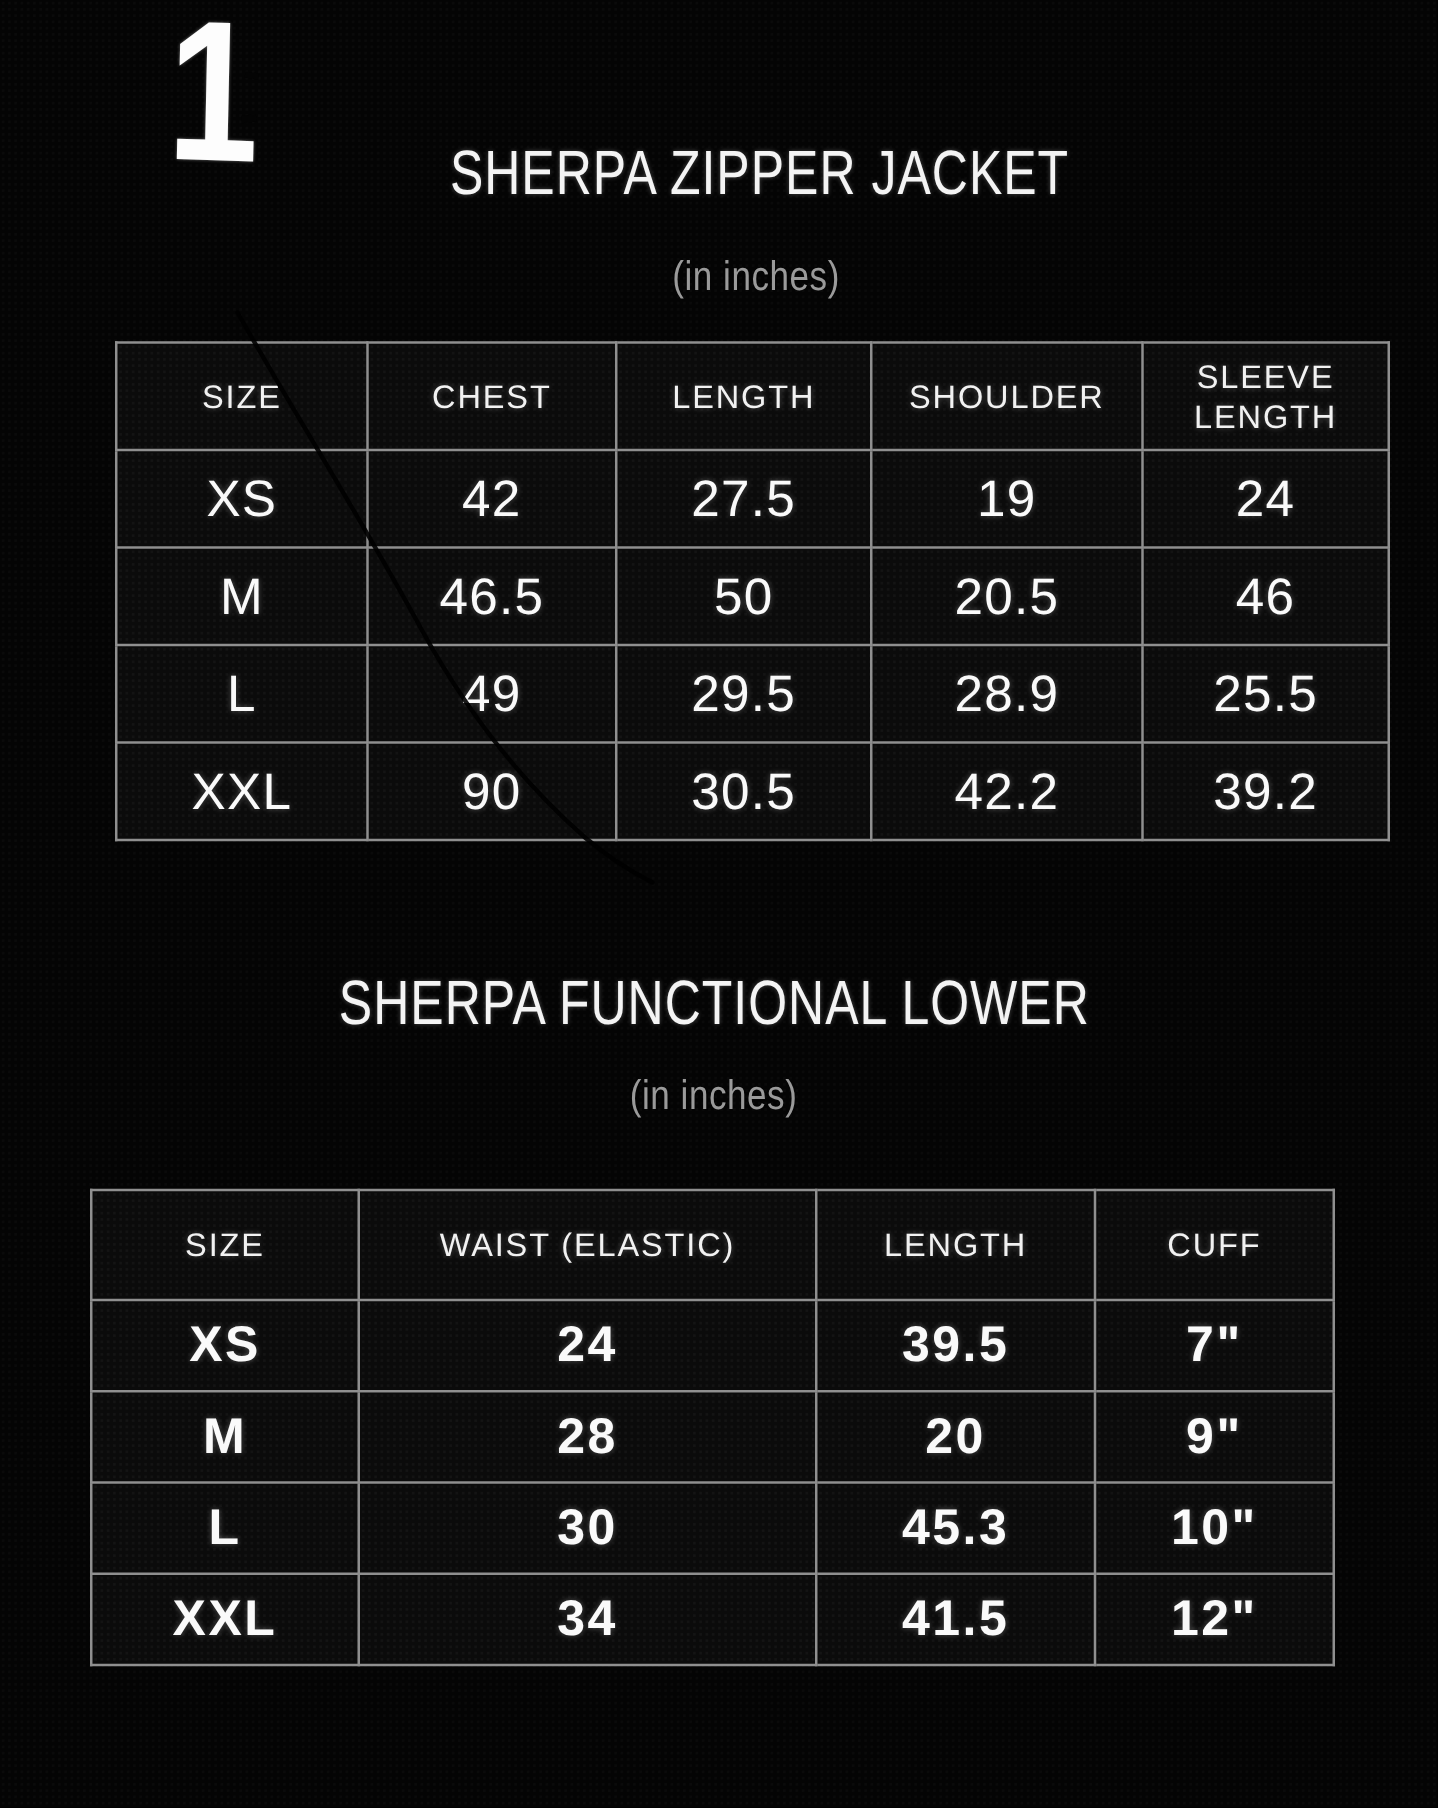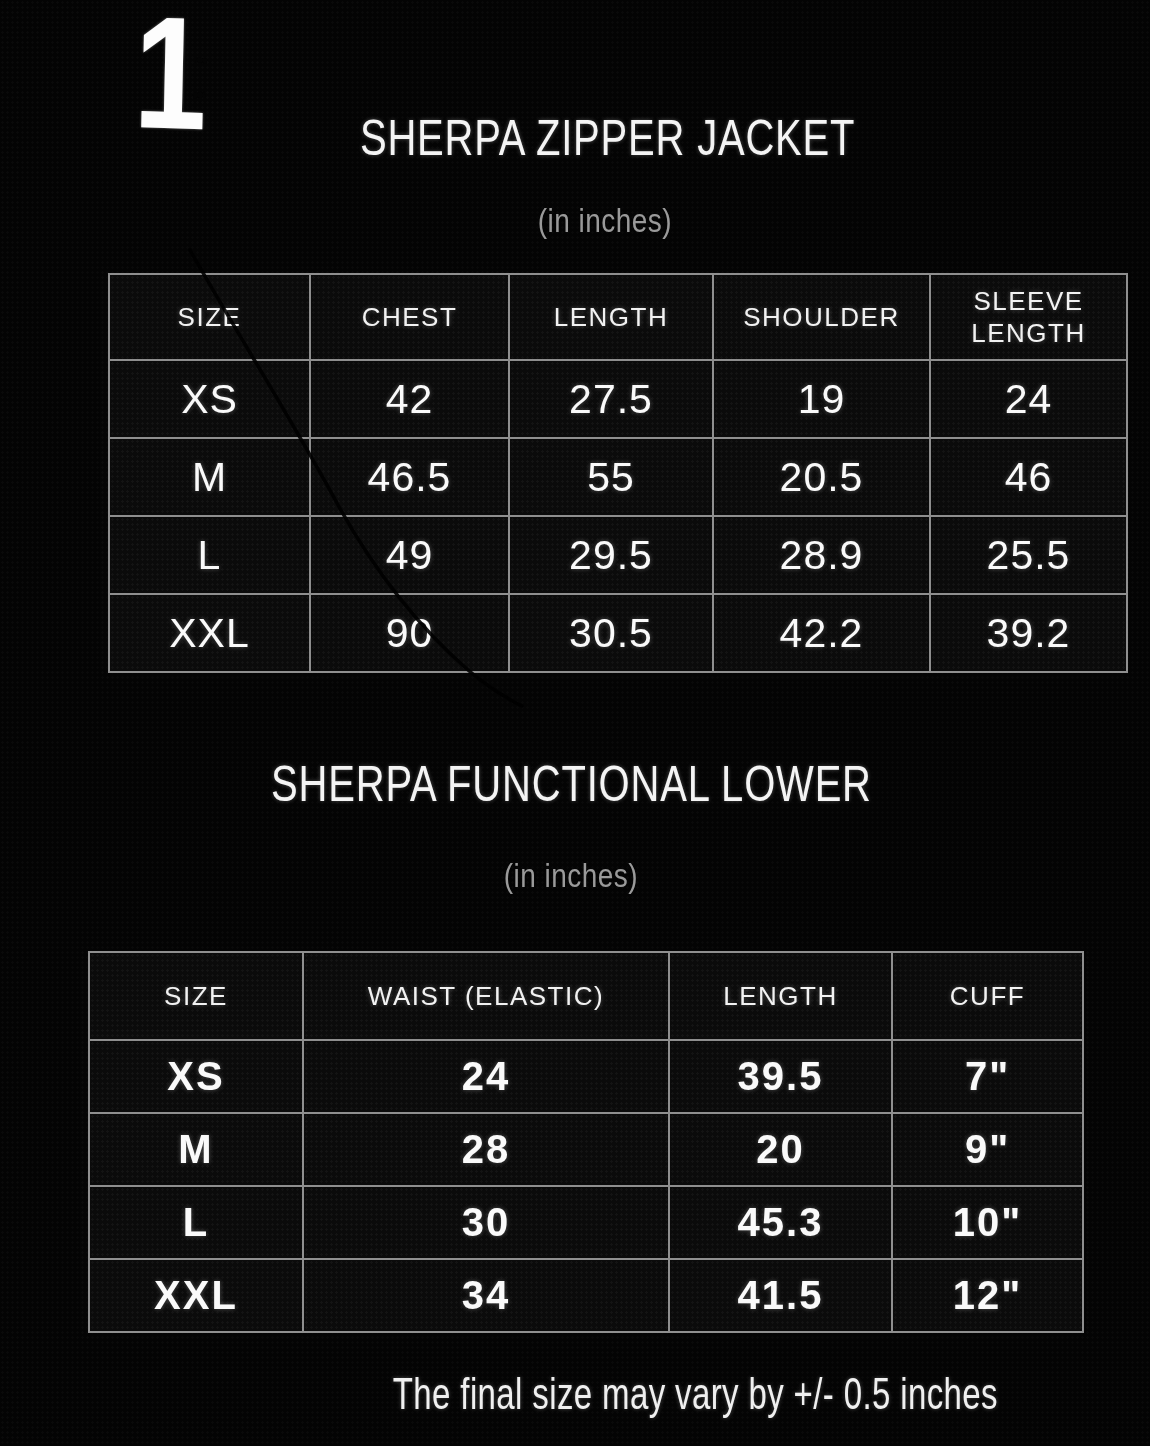--- a/index.html
+++ b/index.html
@@ -52,21 +52,20 @@
     font-size:33px; font-weight:400; letter-spacing:0.5px;
     color:#9a9a9a; line-height:1.1;
   }
   .s1 .subtitle { transform: translateX(30px) scaleX(0.85); }
   .s2 .subtitle { transform: translateX(-4px) scaleX(0.85); }
 
   table.size-table {
     position:absolute;
     border-collapse:collapse;
     table-layout:fixed;
-    margin-left:16px;
   }
   .size-table th, .size-table td {
     border:2px solid #8f8f8f;
     text-align:center; vertical-align:middle;
     background-color:#0b0b0b;
     background-image: radial-gradient(rgba(255,255,255,0.035) 1px, transparent 1.3px);
     background-size:5px 5px;
     padding:0 6px;
     overflow:hidden;
   }
@@ -131,42 +130,42 @@
       <tr>
         <td class="glow">XS</td>
         <td class="glow">42</td>
         <td class="glow">27.5</td>
         <td class="glow">19</td>
         <td class="glow">24</td>
       </tr>
       <tr>
         <td class="glow">M</td>
         <td class="glow">46.5</td>
-        <td class="glow">55</td>
+        <td class="glow">50</td>
         <td class="glow">20.5</td>
         <td class="glow">46</td>
       </tr>
       <tr>
         <td class="glow">L</td>
         <td class="glow">49</td>
         <td class="glow">29.5</td>
         <td class="glow">28.9</td>
         <td class="glow">25.5</td>
       </tr>
       <tr>
         <td class="glow">XXL</td>
         <td class="glow">90</td>
         <td class="glow">30.5</td>
         <td class="glow">42.2</td>
         <td class="glow">39.2</td>
       </tr>
     </tbody>
   </table>
 
-  <div class="center-line t2" style="top:759px;">
+  <div class="center-line t2" style="top:777px;">
     <span class="big-title glow">SHERPA FUNCTIONAL LOWER</span>
   </div>
   <div class="center-line s2" style="top:858px;">
     <span class="subtitle">(in inches)</span>
   </div>
 
   <table class="size-table table2">
     <colgroup>
       <col style="width:214px">
         <col style="width:366px">
@@ -202,21 +201,18 @@
       </tr>
       <tr>
         <td class="glow">XXL</td>
         <td class="glow">34</td>
         <td class="glow">41.5</td>
         <td class="glow">12"</td>
       </tr>
     </tbody>
   </table>
 
-  <div class="footer-line">
-    <span class="footer-note glow">The final size may vary by +/- 0.5 inches</span>
-  </div>
 
   <svg class="thread-overlay" width="1150" height="1446" viewBox="0 0 1150 1446">
     <path d="M 190 250 C 235 330 292 420 338 505 C 375 572 420 628 468 670 C 488 687 506 698 522 706" stroke="#000000" stroke-width="3.5" fill="none" opacity="0.9" stroke-linecap="round"></path>
   </svg>
 
 </div>
 
 </body></html>

